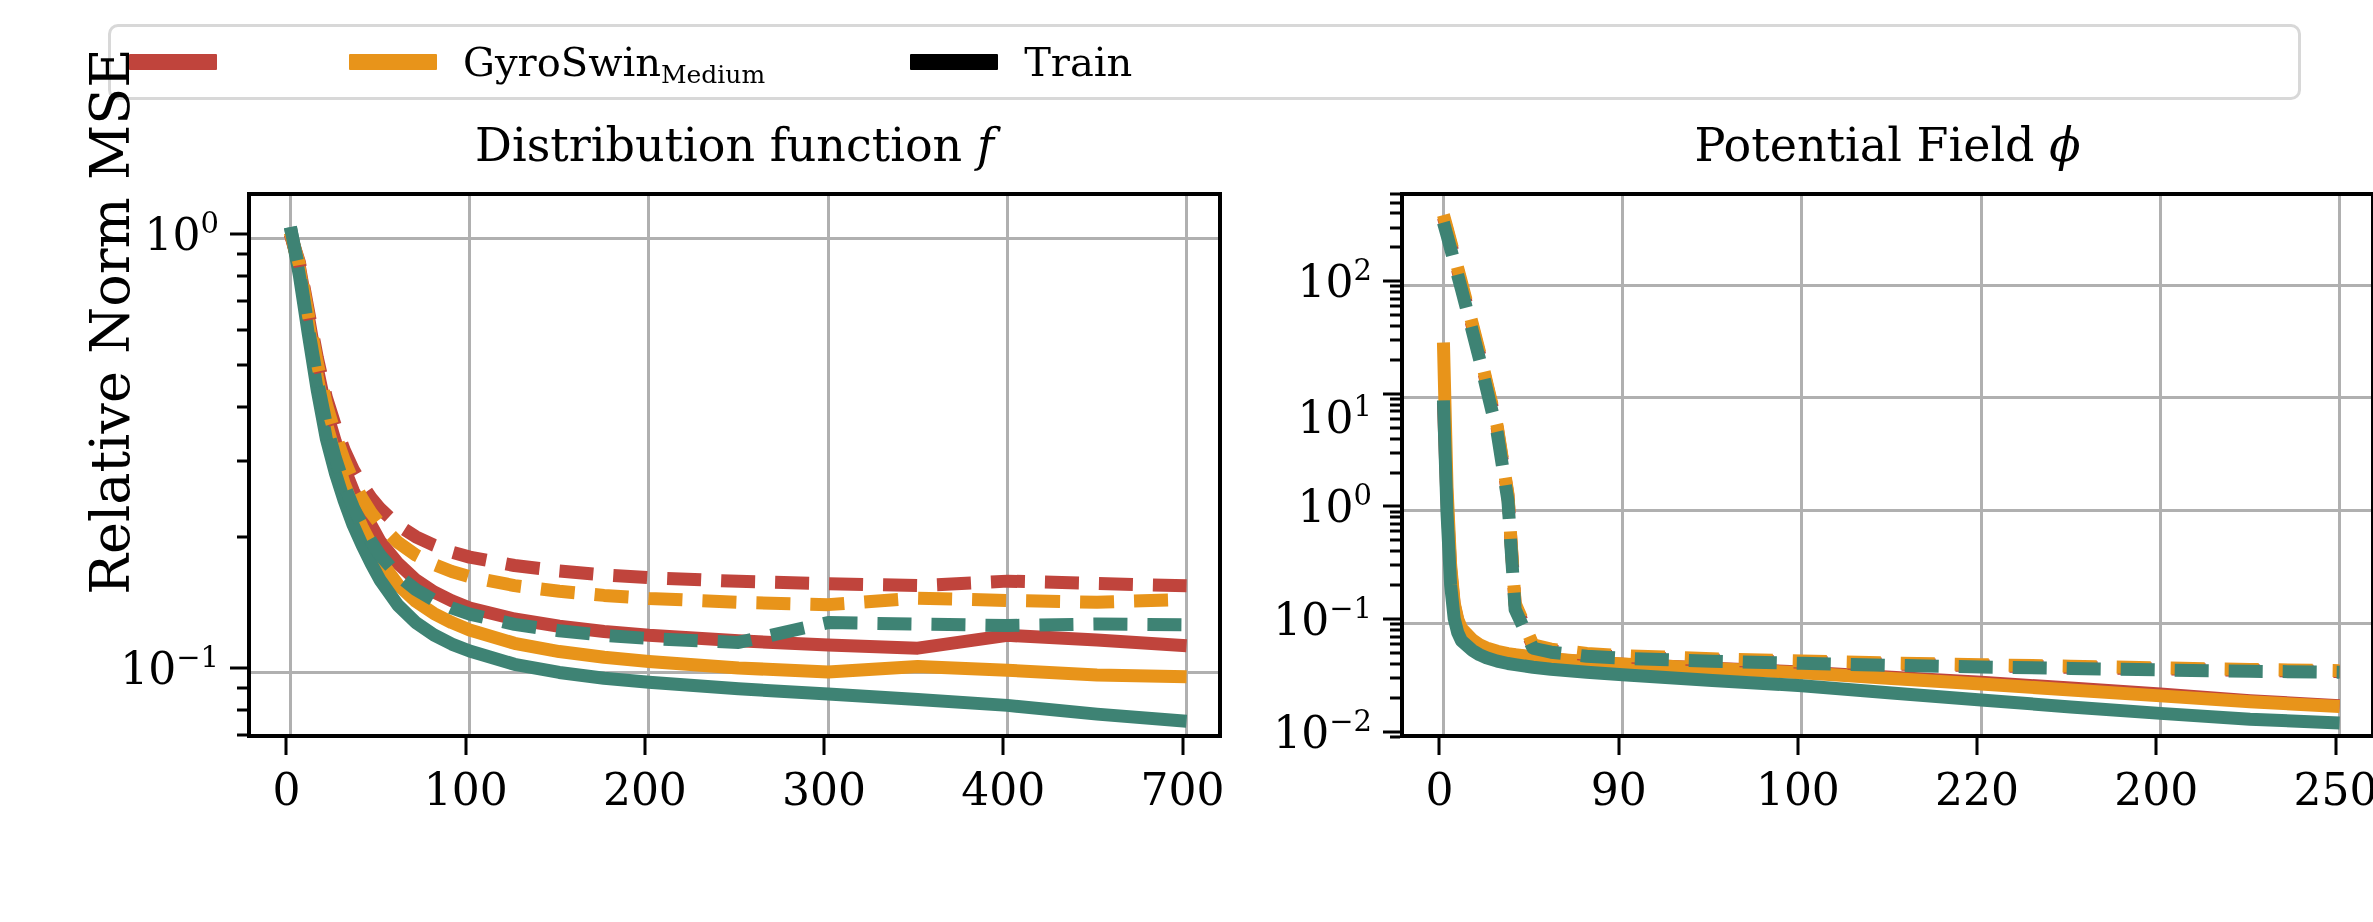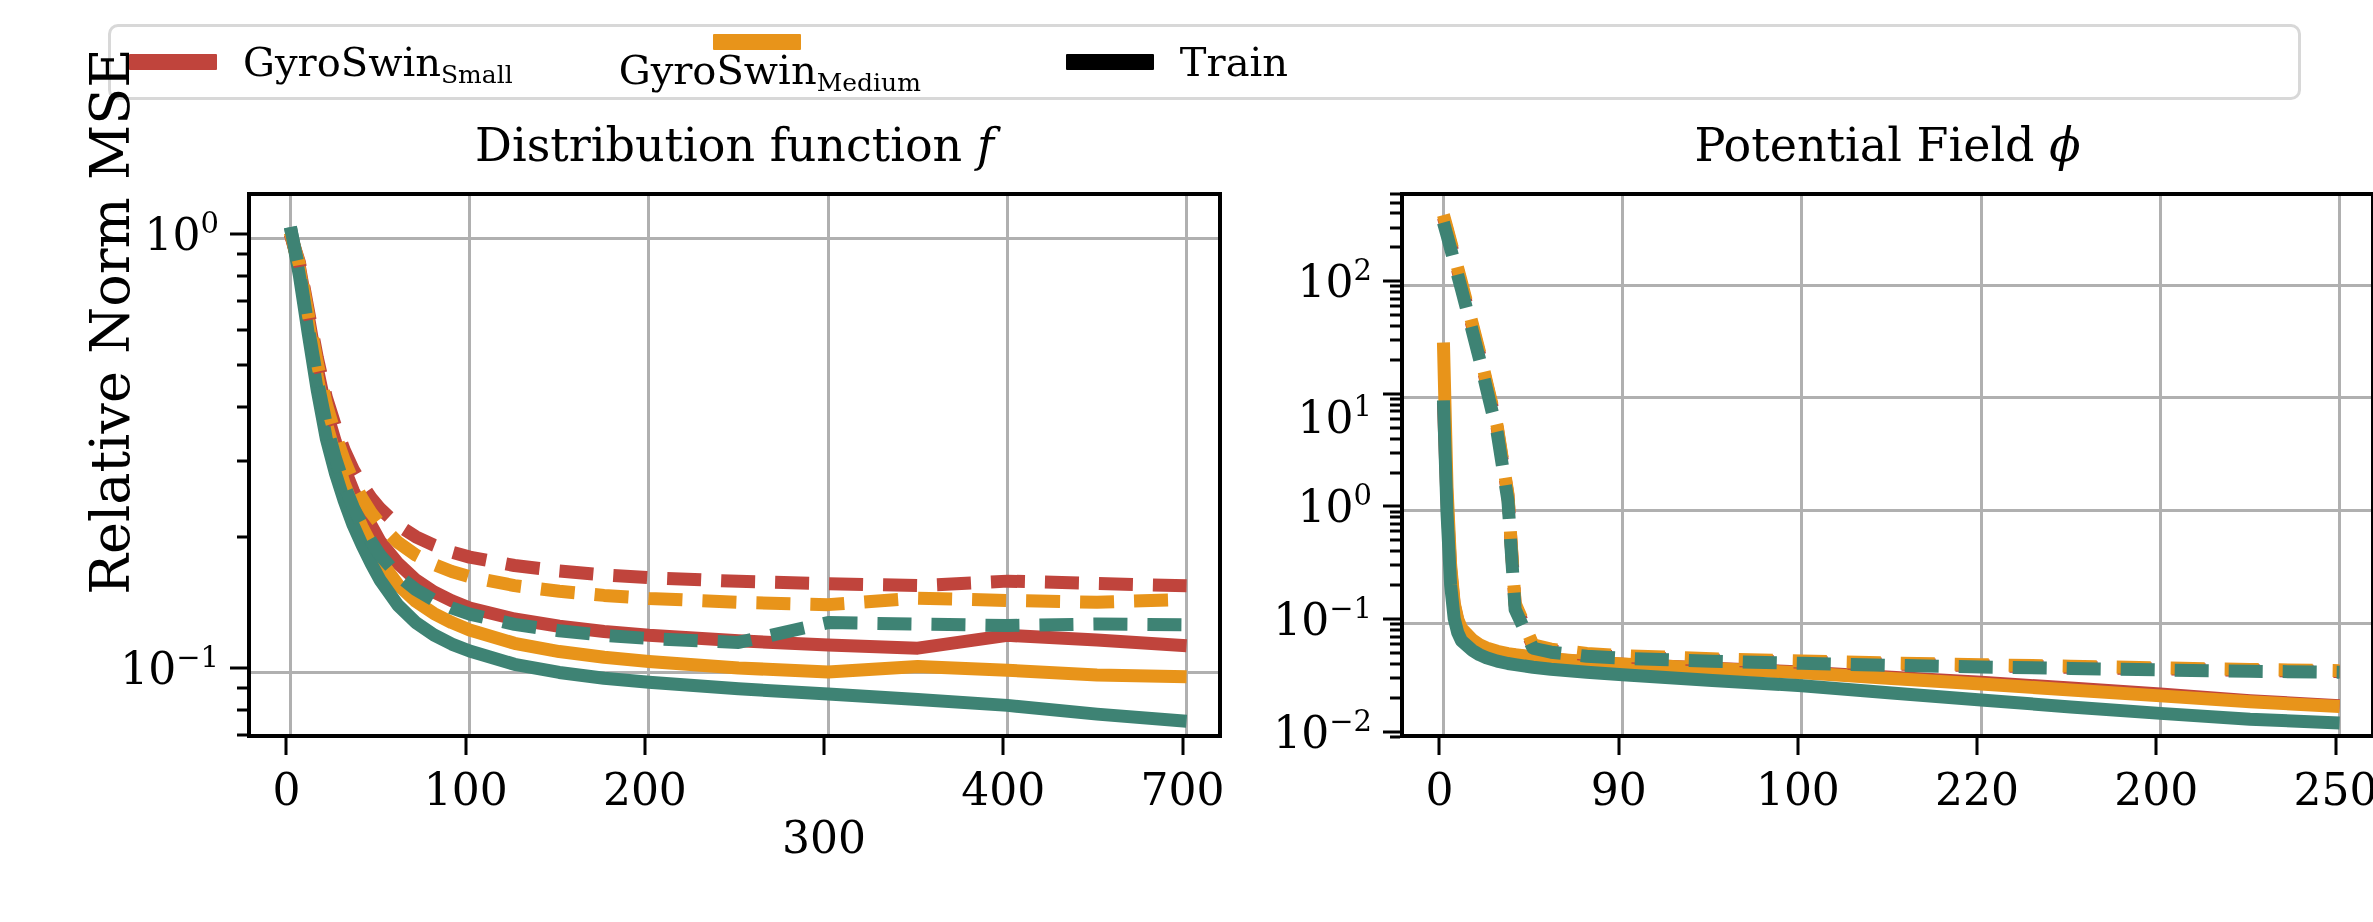--- a/index.html
+++ b/index.html
@@ -8,21 +8,21 @@
 
   
   .legend-box{
     position:absolute;left:108px;top:24px;width:2193px;height:76px;
     border:3px solid #d8d8d8;border-radius:10px;background:#fff;
     display:flex;align-items:center;justify-content:flex-start;
     box-sizing:border-box;padding-left:14px;
   }
   .legend-item{display:flex;align-items:center;flex:0 0 auto;}
   .legend-item.li0{margin-left:4px;}
-  .legend-item.li1{margin-left:106px;flex-direction:column;}
+  .legend-item.li1{margin-left:106px;}
   .legend-item.li2{margin-left:108px;}
   .legend-item.li3{margin-left:112px;padding-left:33px;}
   .legend-item.li4{margin-left:100px;}
   .swatch{width:88px;height:16px;border-radius:1px;margin-right:26px;flex:0 0 auto;}
   .swatch.dashed{background:none;display:flex;justify-content:space-between;}
   .swatch.dashed i{display:block;height:16px;background:#000;border-radius:1px;}
   .swatch.dashed i.a{width:48px;}
   .swatch.dashed i.b{width:26px;}
   .legend-label{
     font-family:"DejaVu Serif",serif;font-size:40px;color:#000;
@@ -75,21 +75,20 @@
   }
 </style>
 </head>
 <body>
 
 <div id="root">
 
   <div class="legend-box">
     <div class="legend-item li0">
       <span class="swatch" style="background: rgb(192, 68, 60);"></span>
-      <span class="legend-label">GyroSwin<sub>Small</sub></span>
     </div>
     <div class="legend-item li1">
       <span class="swatch" style="background: rgb(232, 148, 26);"></span>
       <span class="legend-label">GyroSwin<sub>Medium</sub></span>
     </div>
     <div class="legend-item li3">
       <span class="swatch" style="background: rgb(0, 0, 0);"></span>
       <span class="legend-label">Train</span>
     </div>
   </div>
@@ -139,21 +138,21 @@
       <div class="ytick-minor" style="top: 183.287px; left: -10px;"></div>
       <div class="ytick-minor" style="top: 158.118px; left: -10px;"></div>
       <div class="ytick-minor" style="top: 135.918px; left: -10px;"></div>
       <div class="xtick-major" style="left: 39.4301px; top: 620px;"></div>
       <div class="xtick-label" style="left: 39.4301px; top: 646px;">0</div>
       <div class="xtick-major" style="left: 218.658px; top: 620px;"></div>
       <div class="xtick-label" style="left: 218.658px; top: 646px;">100</div>
       <div class="xtick-major" style="left: 397.886px; top: 620px;"></div>
       <div class="xtick-label" style="left: 397.886px; top: 646px;">200</div>
       <div class="xtick-major" style="left: 577.114px; top: 620px;"></div>
-      <div class="xtick-label" style="left: 577.114px; top: 646px; margin-top: 48px;">300</div>
+      <div class="xtick-label" style="left: 577.114px; top: 646px;">300</div>
       <div class="xtick-major" style="left: 756.342px; top: 620px;"></div>
       <div class="xtick-label" style="left: 756.342px; top: 646px;">400</div>
       <div class="xtick-major" style="left: 935.57px; top: 620px;"></div>
       <div class="xtick-label" style="left: 935.57px; top: 646px;">700</div>
     </div>
 
   <div class="panel right">
     <div class="panel-title"><span>Potential Field <em>ϕ</em></span></div>
     <div class="plot" id="plot1">
         <div class="grid-v" style="left: 37.9301px;"></div>

